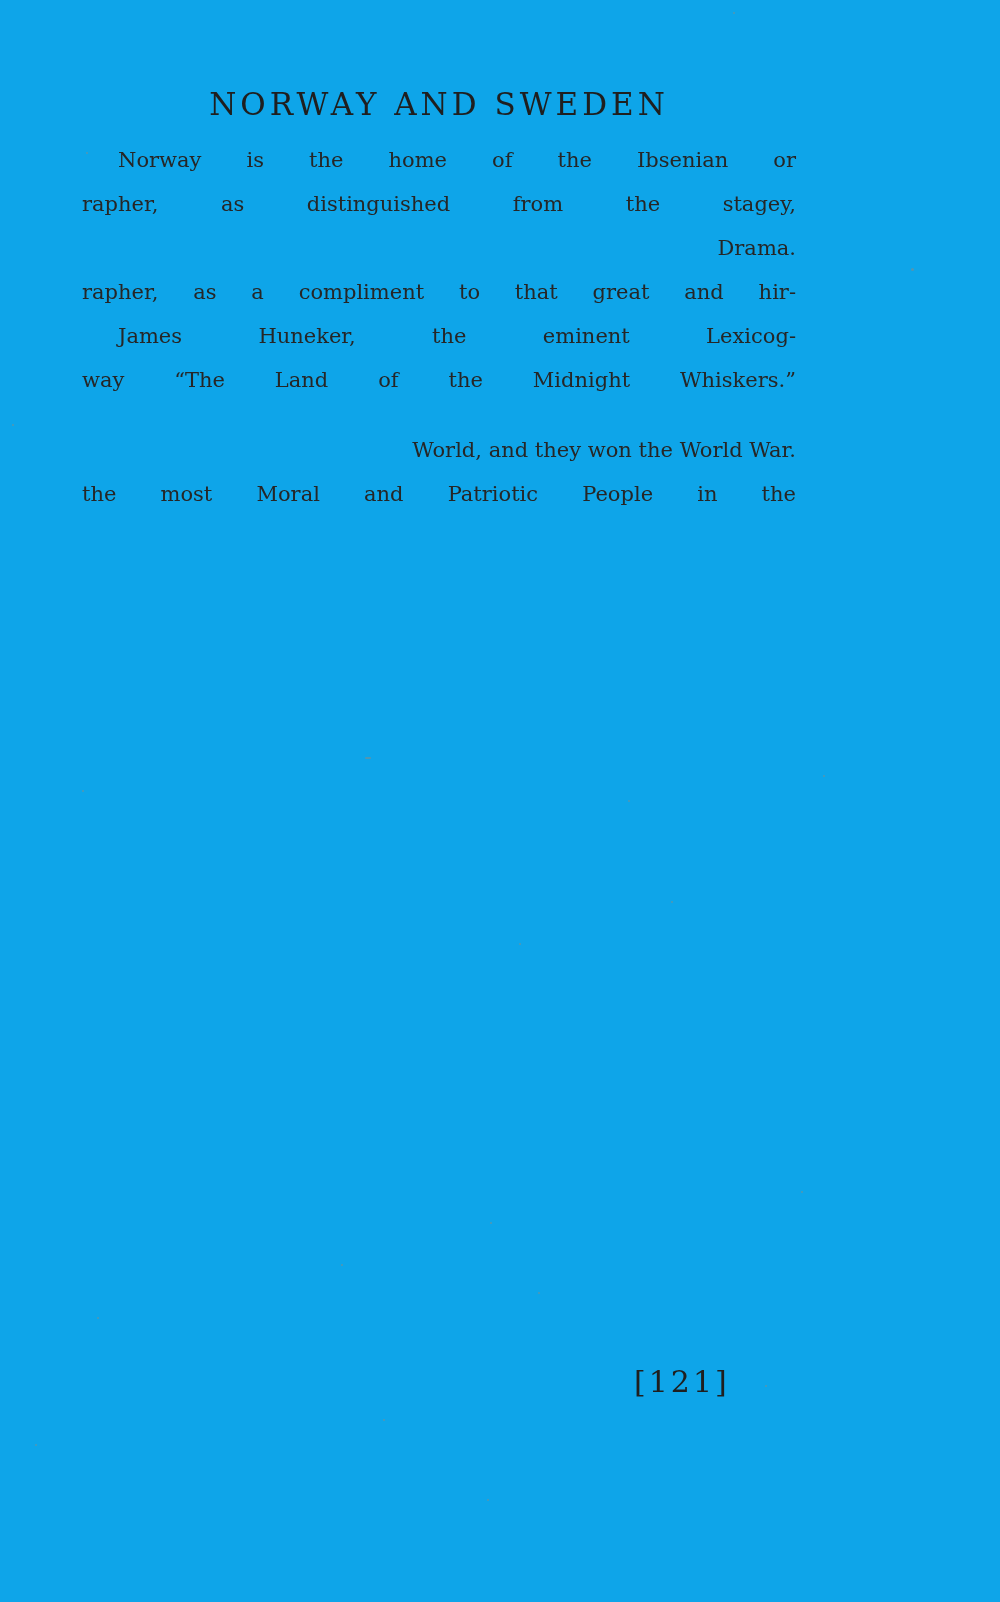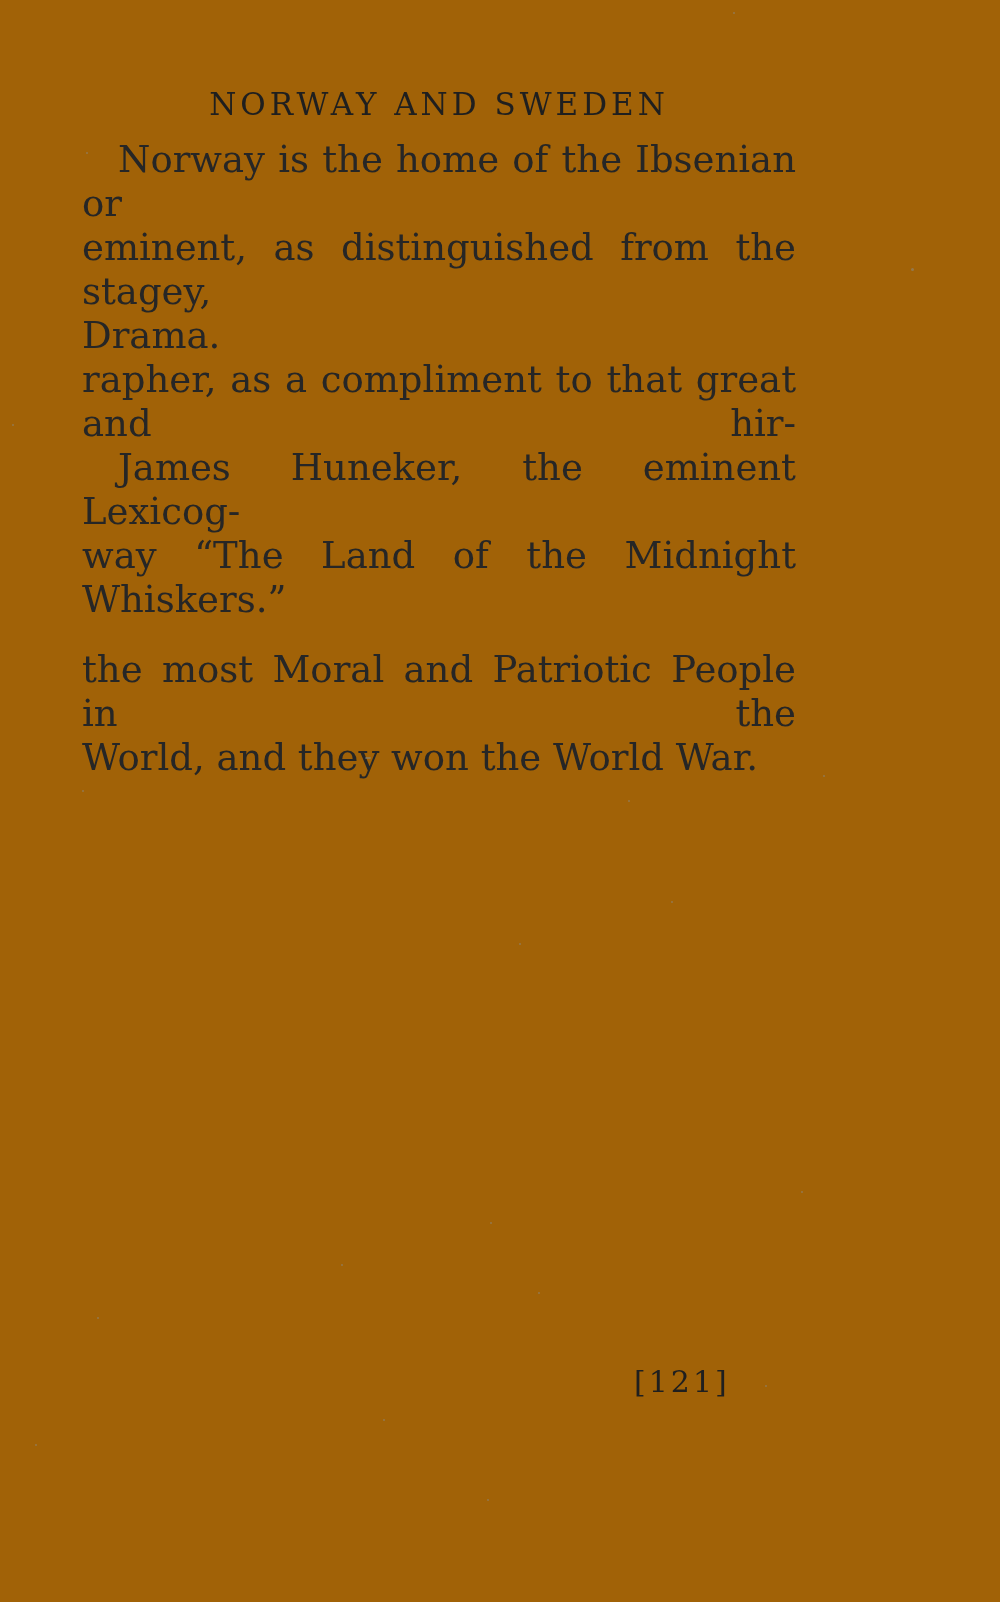--- a/index.html
+++ b/index.html
@@ -5,21 +5,21 @@
   html, body {
     margin: 0;
     padding: 0;
     background: #e9e9e9;
   }
   .scan-page {
     position: relative;
     width: 1000px;
     height: 1602px;
     margin: 0;
-    background: #a16207;
+    background: #0ea5e9;
     font-family: "DejaVu Serif", "Liberation Serif", serif;
     color: #242424;
     overflow: hidden;
   }
   .text-block {
     position: absolute;
     left: 82px;
     top: 86px;
     width: 714px;
   }
@@ -31,34 +31,34 @@
     margin: 0 0 16px 0;
     color: #1f1f1f;
   }
   .para {
     margin: 0;
   }
   .para.gap-before {
     margin-top: 26px;
   }
   .line {
-    font-size: 37px;
+    font-size: 21px;
     line-height: 44px;
     white-space: normal;
     color: #262626;
   }
   .line.justify {
     text-align: justify;
     text-align-last: justify;
   }
   .line.indent {
     text-indent: 36px;
   }
   .line.last {
-    text-align: left;
+    text-align: right;
   }
   .page-number {
     position: absolute;
     left: 634px;
     top: 1364px;
     font-size: 30px;
     letter-spacing: 3px;
     color: #1f1f1f;
   }
   .speck {
@@ -75,33 +75,33 @@
 <body>
 
 <div class="scan-page">
 
   <div class="text-block">
 
     <h1 class="heading">NORWAY AND SWEDEN</h1>
 
     <div class="para">
       <div class="line justify indent">Norway is the home of the Ibsenian or</div>
-      <div class="line justify">eminent, as distinguished from the stagey,</div>
+      <div class="line justify">rapher, as distinguished from the stagey,</div>
       <div class="line last">Drama.</div>
     </div>
 
     <div class="para">
       <div class="line justify">rapher, as a compliment to that great and hir-</div>
       <div class="line justify indent">James Huneker, the eminent Lexicog-</div>
       <div class="line justify">way “The Land of the Midnight Whiskers.”</div>
     </div>
 
     <div class="para gap-before">
+      <div class="line last">World, and they won the World War.</div>
       <div class="line justify">the most Moral and Patriotic People in the</div>
-      <div class="line last">World, and they won the World War.</div>
     </div>
 
   </div>
 
   <div class="page-number">[121]</div>
 
   <div class="speck s2" style="left:733px; top:12px;"></div>
   <div class="speck s2" style="left:86px; top:152px;"></div>
   <div class="speck s3" style="left:911px; top:268px;"></div>
   <div class="speck s2" style="left:12px; top:424px;"></div>

